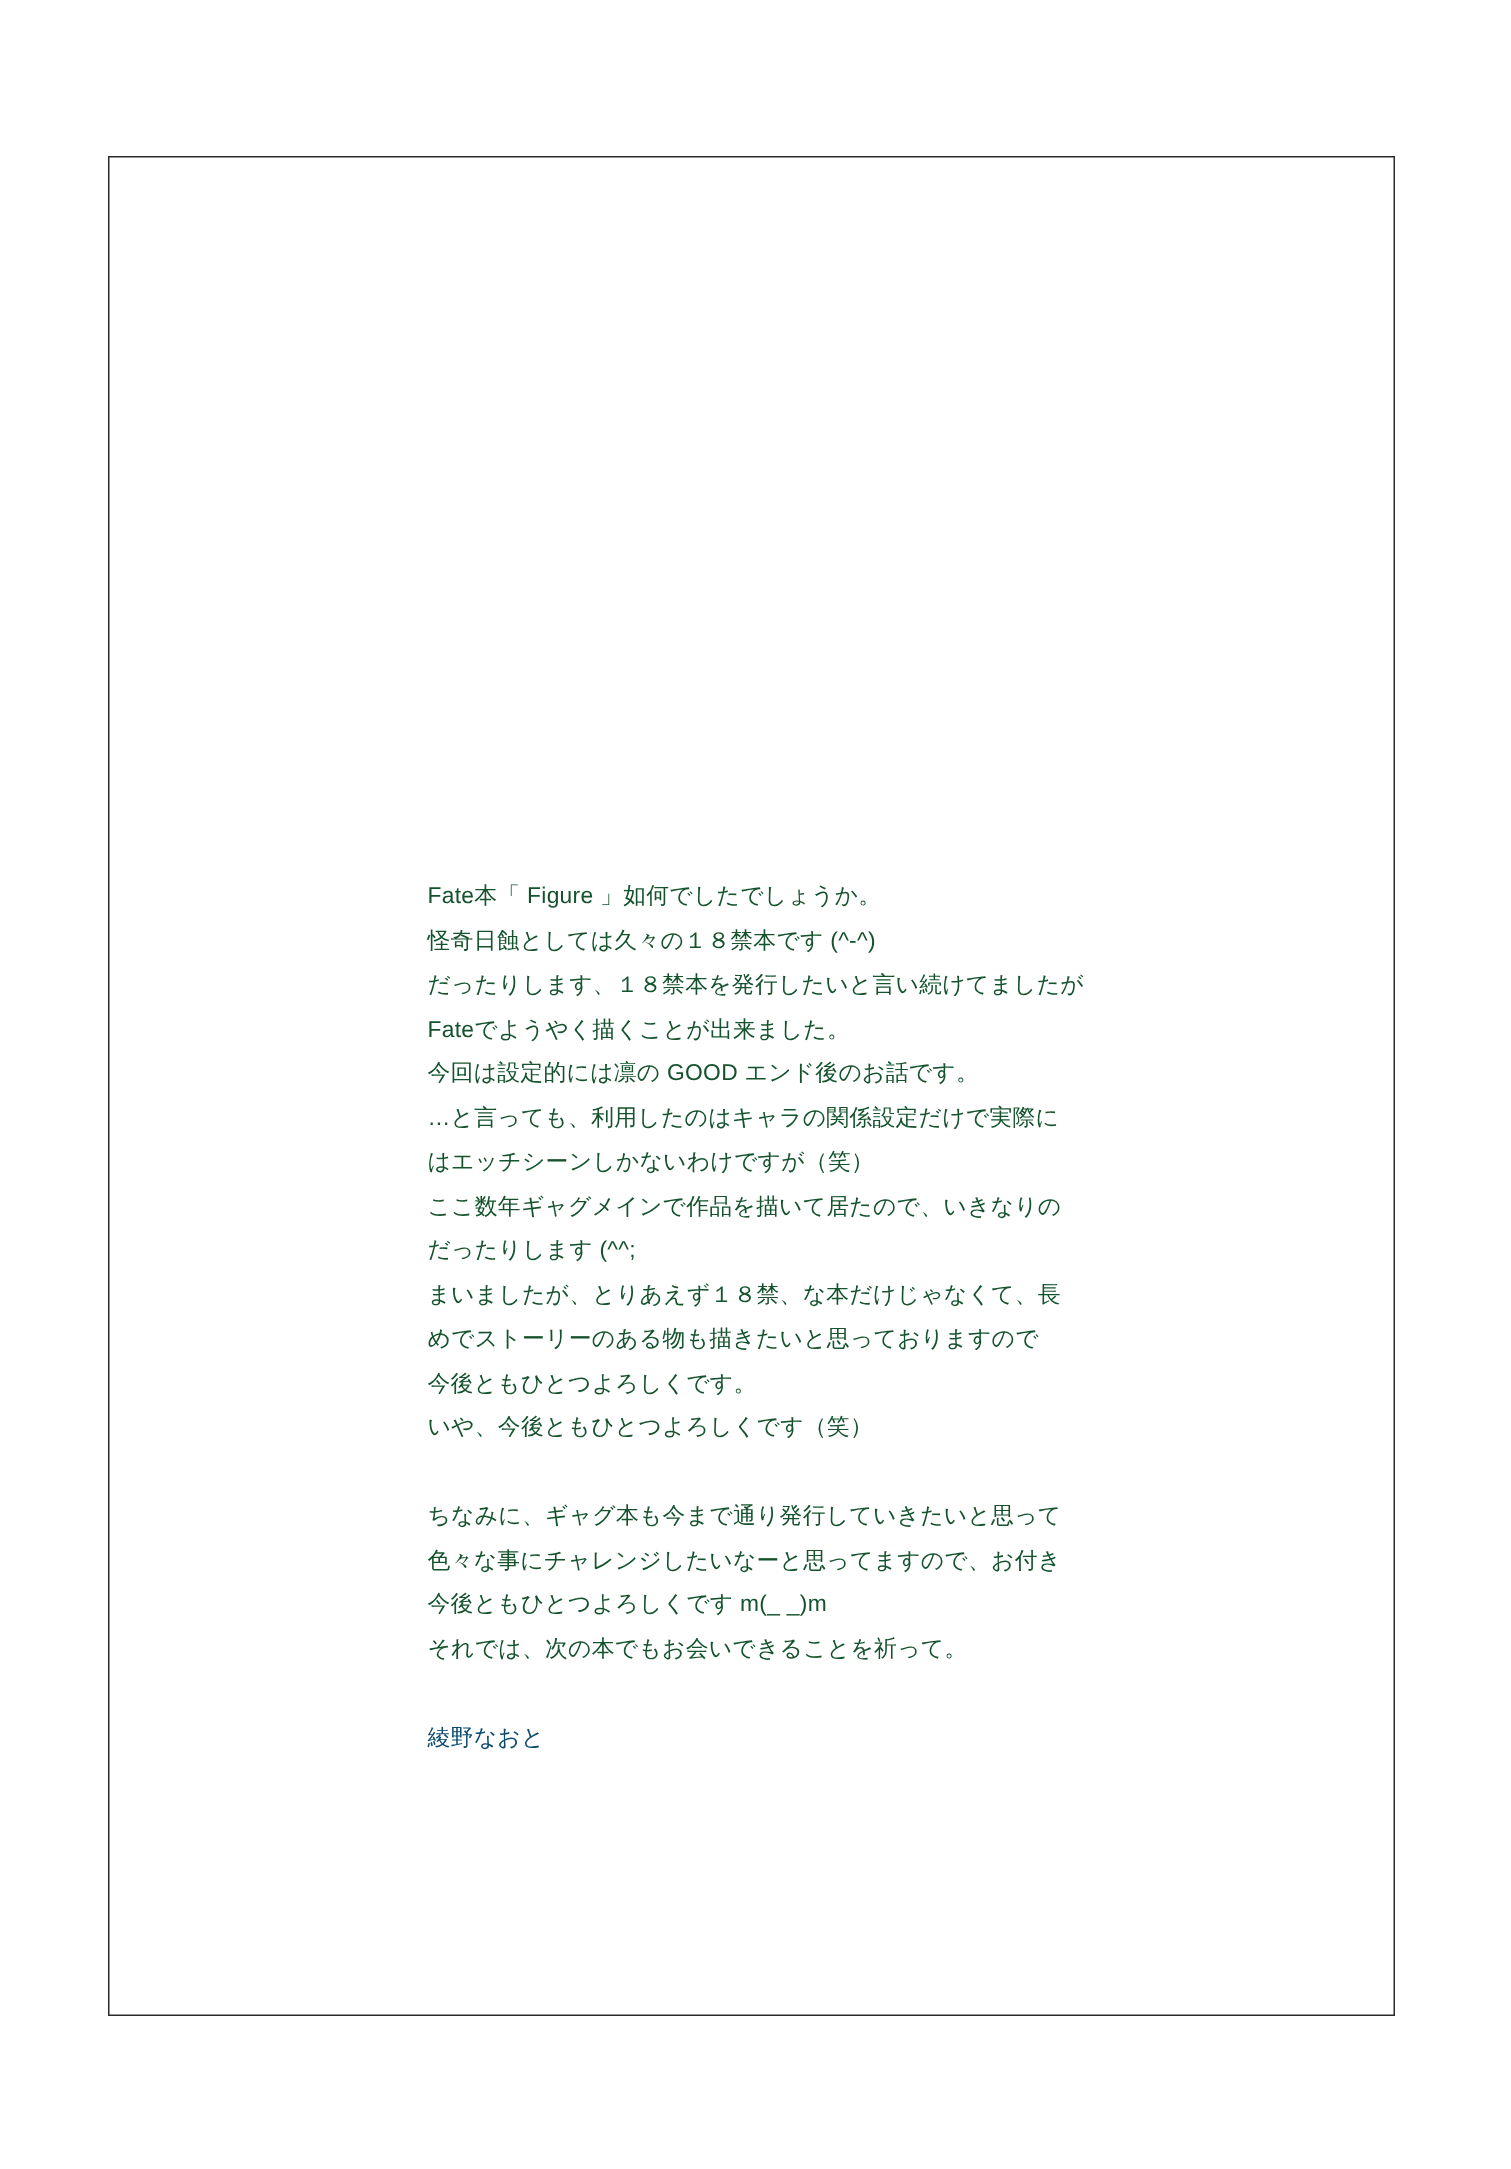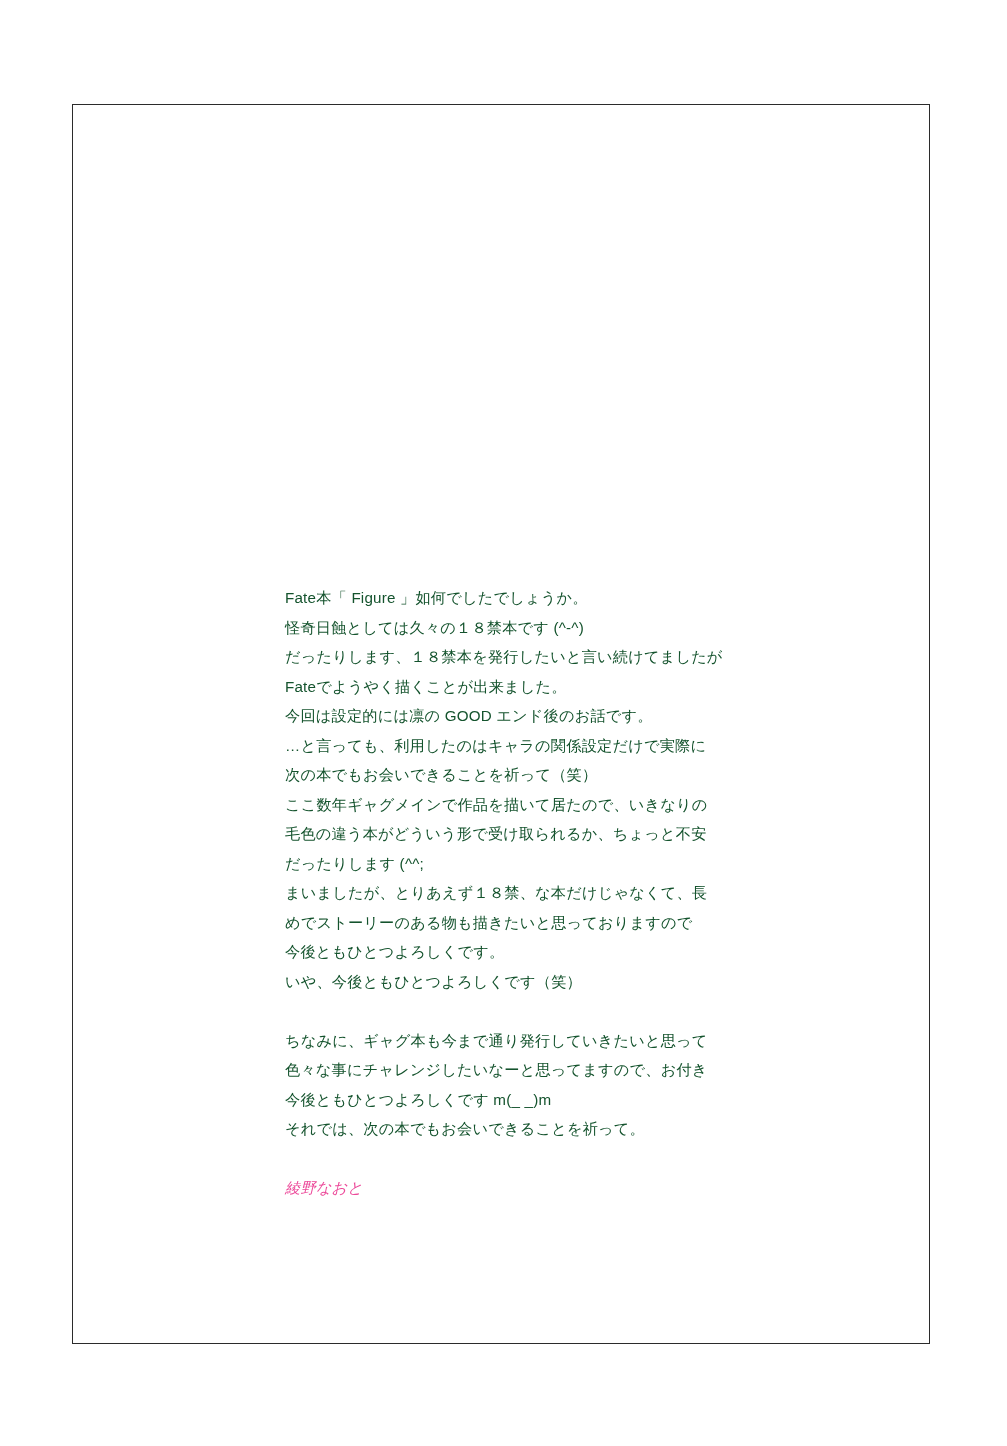--- a/index.html
+++ b/index.html
@@ -44,40 +44,38 @@
   .gap {
     height: 29.5px;
   }
   .gap-small {
     height: 29.5px;
   }
   .signature {
     font-size: 15.2px;
     line-height: 29.5px;
     letter-spacing: 0.2px;
-    color: #ec4899;
-    font-style: italic;
+    color: #0c4a6e;
   }
 </style>
 </head>
 <body>
 
 <div class="page-frame">
   <div class="afterword">
 
     <div class="para">
       <div class="line">Fate本「 Figure 」如何でしたでしょうか。</div>
       <div class="line">怪奇日蝕としては久々の１８禁本です (^-^)</div>
       <div class="line">だったりします、１８禁本を発行したいと言い続けてましたが</div>
       <div class="line">Fateでようやく描くことが出来ました。</div>
       <div class="line">今回は設定的には凛の GOOD エンド後のお話です。</div>
       <div class="line">…と言っても、利用したのはキャラの関係設定だけで実際に</div>
-      <div class="line">次の本でもお会いできることを祈って（笑）</div>
+      <div class="line">はエッチシーンしかないわけですが（笑）</div>
       <div class="line">ここ数年ギャグメインで作品を描いて居たので、いきなりの</div>
-      <div class="line">毛色の違う本がどういう形で受け取られるか、ちょっと不安</div>
       <div class="line">だったりします (^^;</div>
       <div class="line">まいましたが、とりあえず１８禁、な本だけじゃなくて、長</div>
       <div class="line">めでストーリーのある物も描きたいと思っておりますので</div>
       <div class="line">今後ともひとつよろしくです。</div>
       <div class="line">いや、今後ともひとつよろしくです（笑）</div>
     </div>
 
     <div class="gap"></div>
 
     <div class="para">

